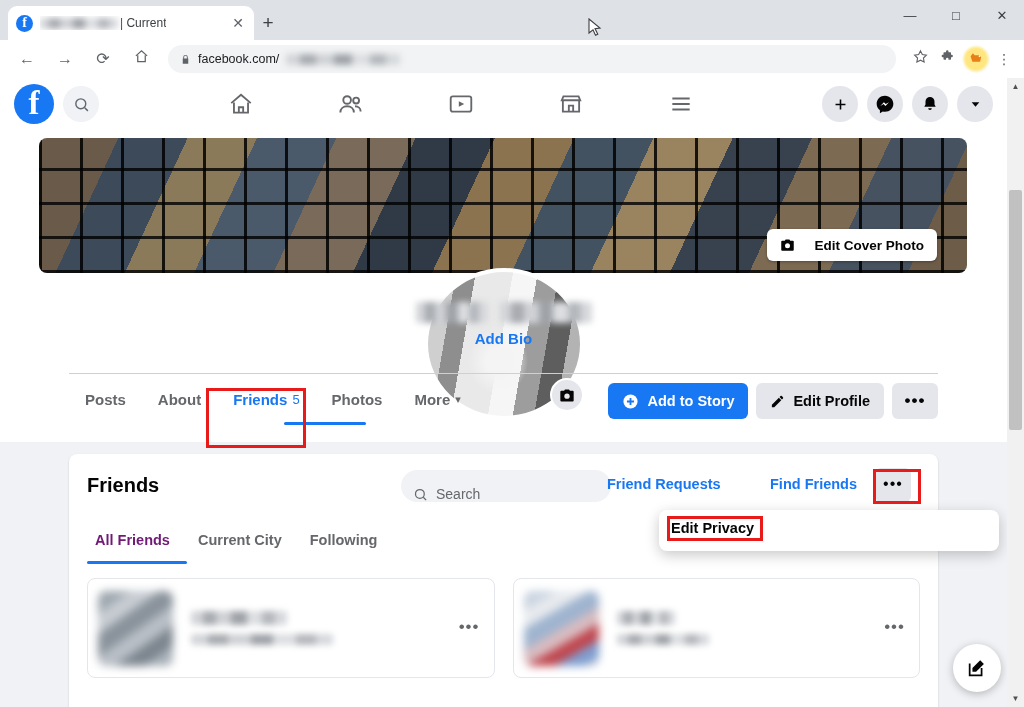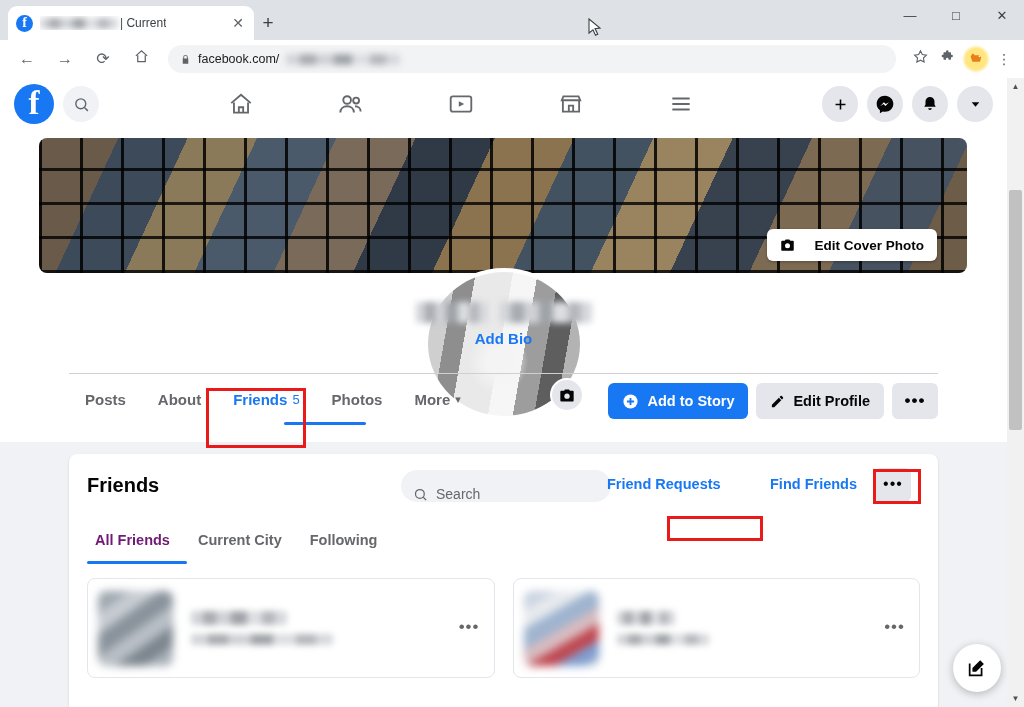--- a/index.html
+++ b/index.html
@@ -449,20 +449,23 @@
           <div class="f-text">
             <span class="blur blur-b" style="width:58px;height:14px"></span>
             <span class="blur blur-b" style="width:92px;height:11px"></span>
           </div>
           <div class="f-dots">•••</div>
         </div>
       </div>
     </div>
   </div>
 
+  <div class="dropdown">
+    <div class="dd-item">Edit Privacy</div>
+  </div>
 
   <div class="redbox" id="highlight-friends-tab"></div>
   <div class="redbox" id="highlight-more-button"></div>
   <div class="redbox" id="highlight-edit-privacy"></div>
 
   <div class="fab">
     <svg width="22" height="22" viewBox="0 0 24 24" fill="none" stroke="#050505" stroke-width="1.9">
         <path d="M4 7v13h13V12"></path>
         <path d="M15.5 3.5l4 4L11 16H7v-4z" fill="#050505" stroke="none"></path>
       </svg>

